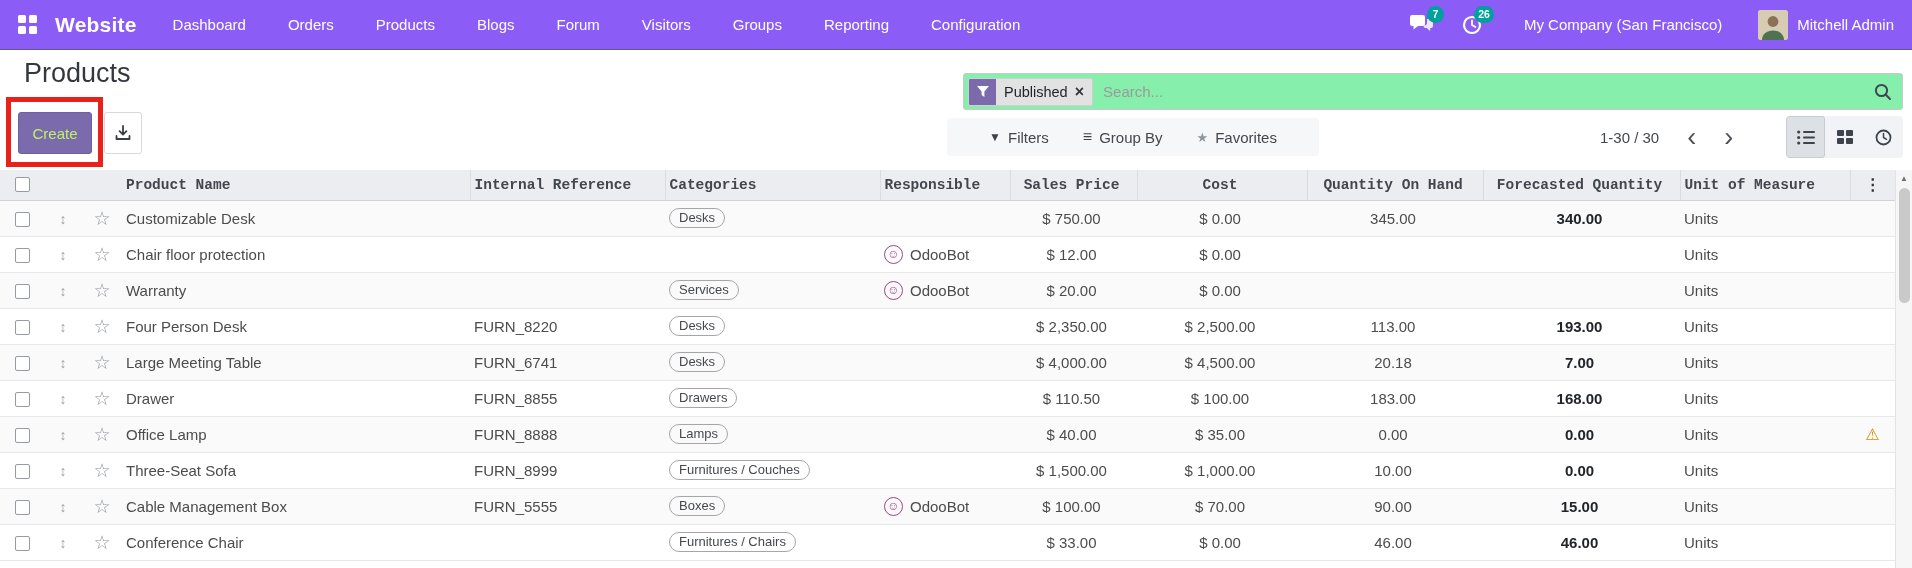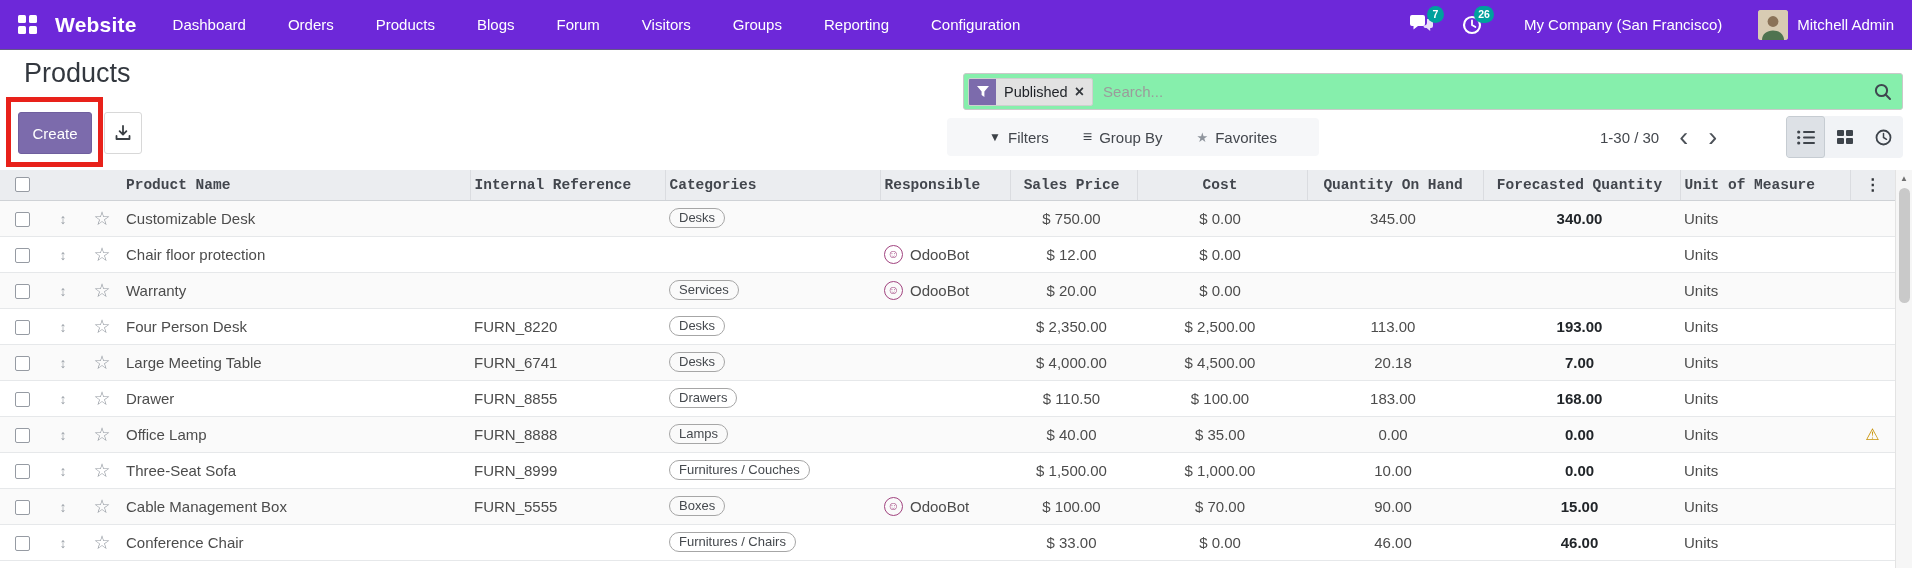--- a/index.html
+++ b/index.html
@@ -2,21 +2,21 @@
 <html><head>
 <meta charset="utf-8">
 <style>
   * { margin:0; padding:0; box-sizing:border-box; }
   html,body { width:1912px; height:568px; overflow:hidden; background:#fff;
               font-family:"Liberation Sans", sans-serif; }
   .screen { position:relative; width:1912px; height:568px; background:#fff; }
 
   
   .navbar { position:absolute; top:0; left:0; width:100%; height:50px;
-            background:#6d28d9; border-bottom:1px solid #665888;
+            background:#8b5cf6; border-bottom:1px solid #665888;
             display:flex; align-items:center; justify-content:space-between;
             padding:0 18px; color:#fff; }
   .nav-left { display:flex; align-items:center; gap:10px; }
   .apps-grid { display:grid; grid-template-columns:8px 8px; grid-gap:3px; margin-right:8px; cursor:pointer; }
   .apps-grid i { width:8px; height:8px; background:#fff; border-radius:1.5px; display:block; }
   .brand { font-size:21px; font-weight:bold; margin-right:26px; letter-spacing:.2px; cursor:pointer; }
   .nav-menu { display:flex; align-items:center; gap:42px; font-size:15px; }
   .nav-menu a { color:#fff; text-decoration:none; cursor:pointer; }
   .nav-right { display:flex; align-items:center; gap:22px; font-size:15px; }
   .nav-icon { position:relative; width:28px; height:26px; display:flex; align-items:center; justify-content:center; cursor:pointer; }
@@ -25,21 +25,21 @@
            display:flex; align-items:center; justify-content:center; }
   .company { margin-left:16px; cursor:pointer; }
   .user { display:flex; align-items:center; gap:9px; margin-left:14px; cursor:pointer; }
   .avatar { width:30px; height:30px; border-radius:3px; overflow:hidden; background:#cdbfa6; display:block; }
 
   
   .control-panel { position:absolute; top:50px; left:0; width:100%; height:120px; background:#fff; }
   .page-title { position:absolute; left:24px; top:8px; font-size:27px; font-weight:normal; color:#33383f; }
   .btn-create { position:absolute; left:18px; top:62px; width:74px; height:42px;
                 background:#7c6bac; border:1px solid #6f5f9e; border-radius:3px;
-                color:#ffffff; font-size:15px; cursor:pointer; font-family:inherit; }
+                color:#bef264; font-size:15px; cursor:pointer; font-family:inherit; }
   .btn-export { position:absolute; left:104px; top:62px; width:38px; height:42px;
                 background:#fff; border:1px solid #d8d8d8; border-radius:3px;
                 display:flex; align-items:center; justify-content:center; cursor:pointer; }
   .annotation-box { position:absolute; left:6px; top:47px; width:97px; height:70px;
                     border:5px solid #e8211a; pointer-events:none; z-index:40; }
 
   .searchbar { position:absolute; left:963px; top:23px; width:940px; height:37px;
                border:1px solid #c9c9c9; border-radius:3px; background:#86efac;
                display:flex; align-items:center; padding:0 10px 0 4px; }
   .facet { display:flex; align-items:stretch; height:28px; border:1px solid #cfcfcf; border-radius:2px; overflow:hidden; }
@@ -53,21 +53,21 @@
   .search-glass { display:flex; align-items:center; cursor:pointer; }
 
   .search-tools { position:absolute; left:947px; top:68px; width:372px; height:38px;
                   background:#f6f7f9; border-radius:4px; display:flex; align-items:center;
                   justify-content:center; gap:34px; font-size:15px; color:#43474d; }
   .tool-btn { display:flex; align-items:center; gap:7px; cursor:pointer; white-space:nowrap; }
   .tool-ico { font-size:12px; color:#3d4248; }
   .tool-ico.bars { font-size:16px; font-weight:bold; }
   .tool-ico.star { font-size:13px; }
 
-  .pager { position:absolute; left:1600px; top:68px; height:38px; display:flex; align-items:center; }
+  .pager { position:absolute; left:1600px; top:68px; height:38px; display:flex; align-items:center; gap:8px; }
   .pager-range { font-size:15px; color:#43474d; margin-right:10px; }
   .pager-arrow { font-size:27px; color:#4c5158; line-height:1; padding:0 10px; cursor:pointer; user-select:none; }
 
   .switcher { position:absolute; left:1786px; top:66px; height:42px; display:flex;
               background:#f1f3f6; border-radius:4px; overflow:hidden; }
   .sw-btn { width:39px; display:flex; align-items:center; justify-content:center;
             color:#3e444b; cursor:pointer; }
   .sw-btn.active { background:#dde1e6; border:1px solid #c6ccd2; border-radius:3px; }
 
   

